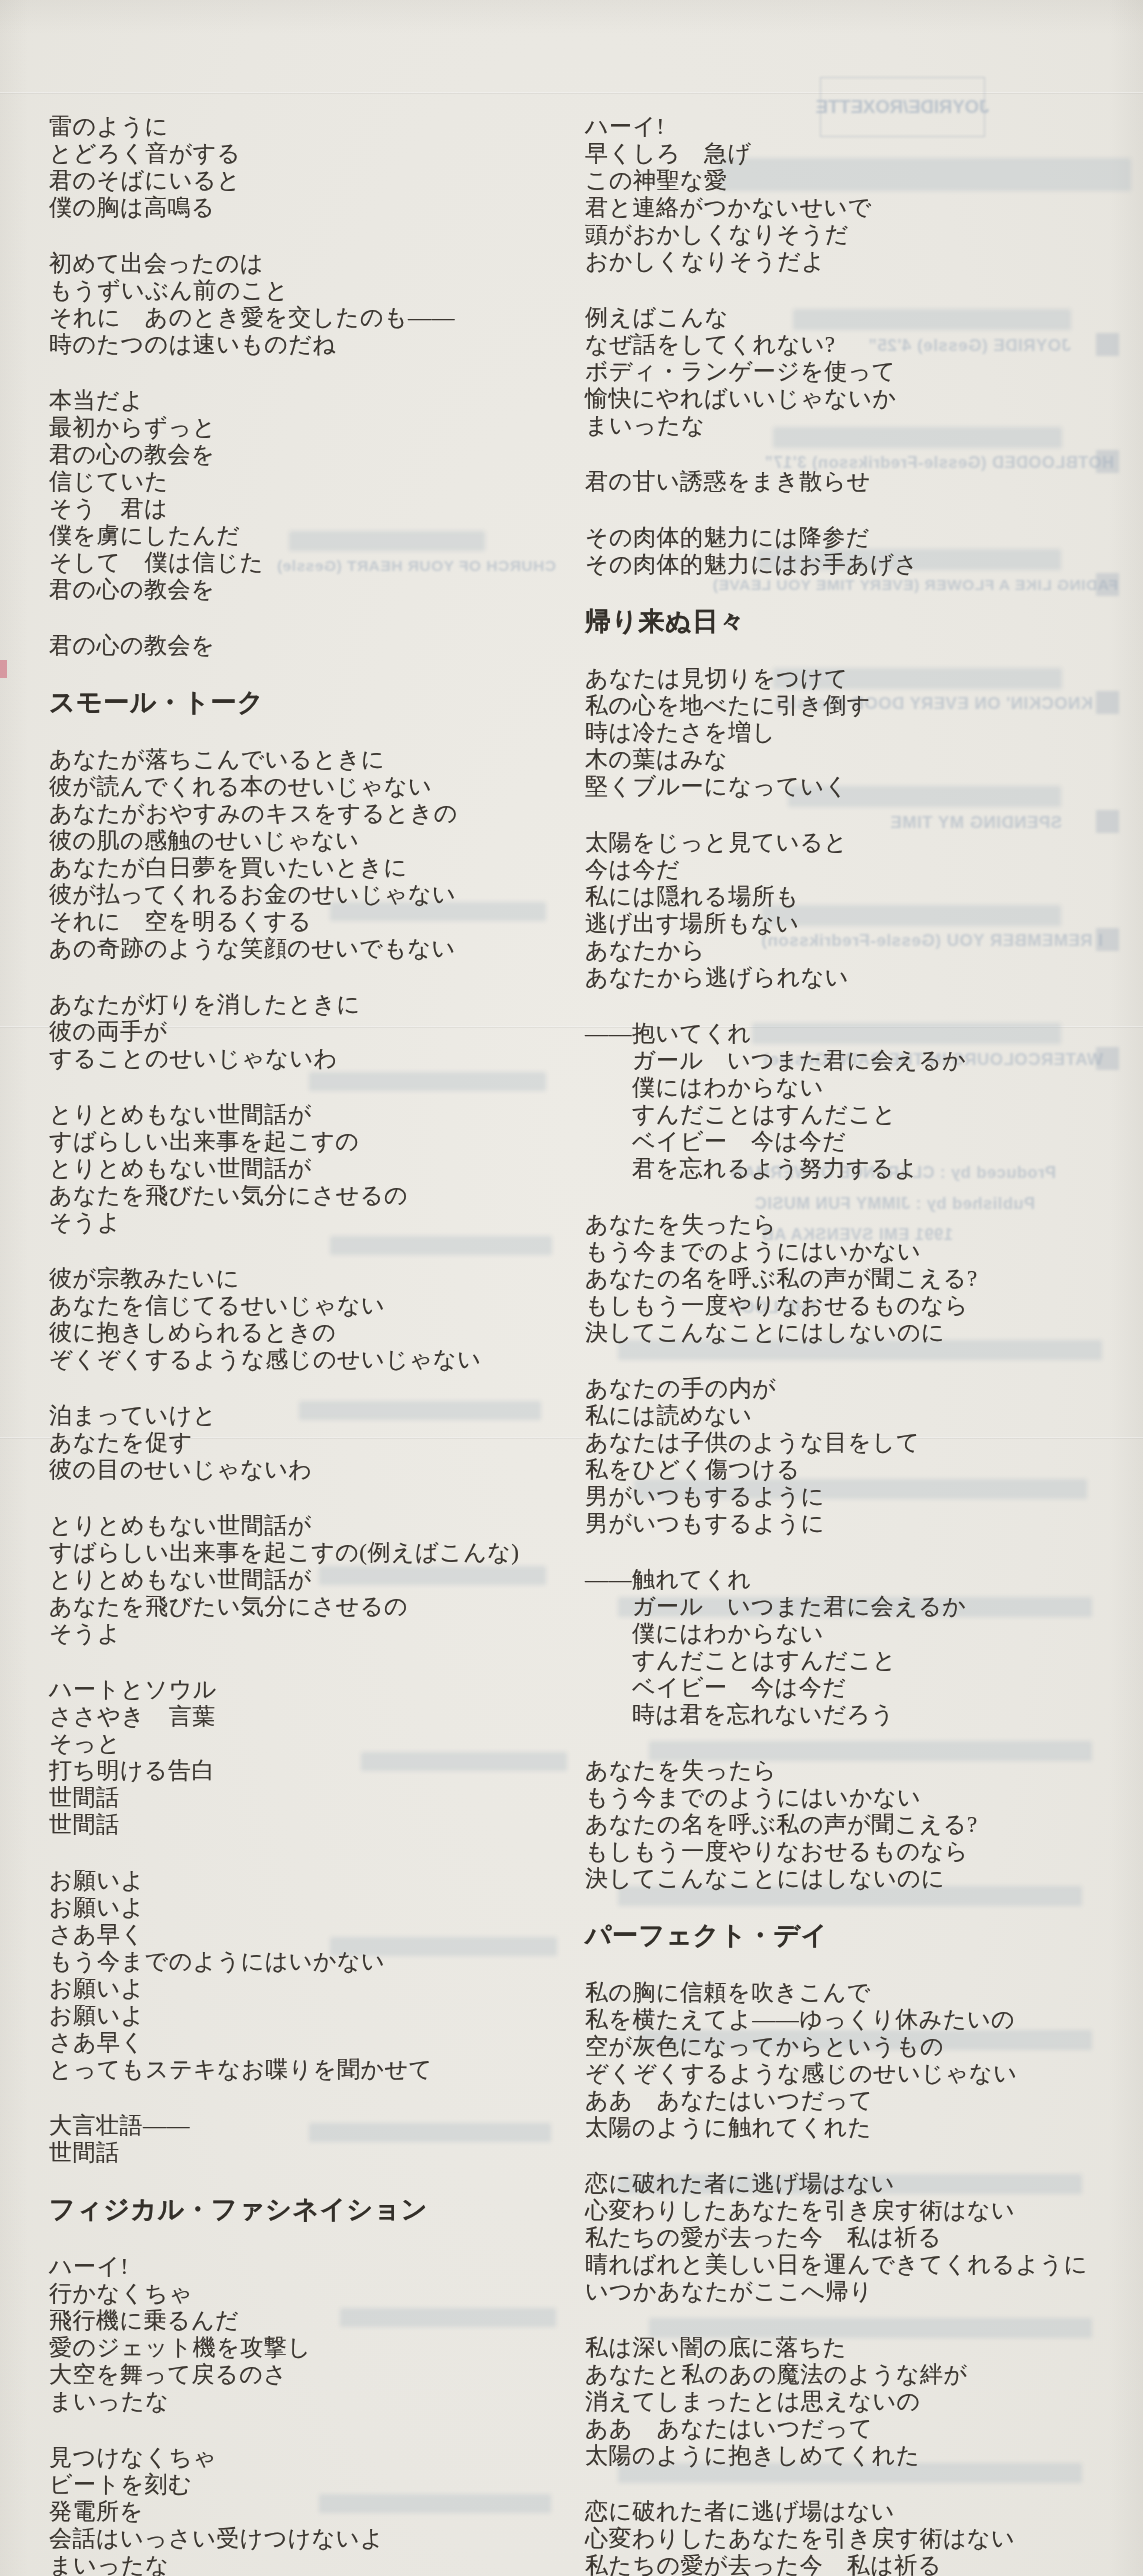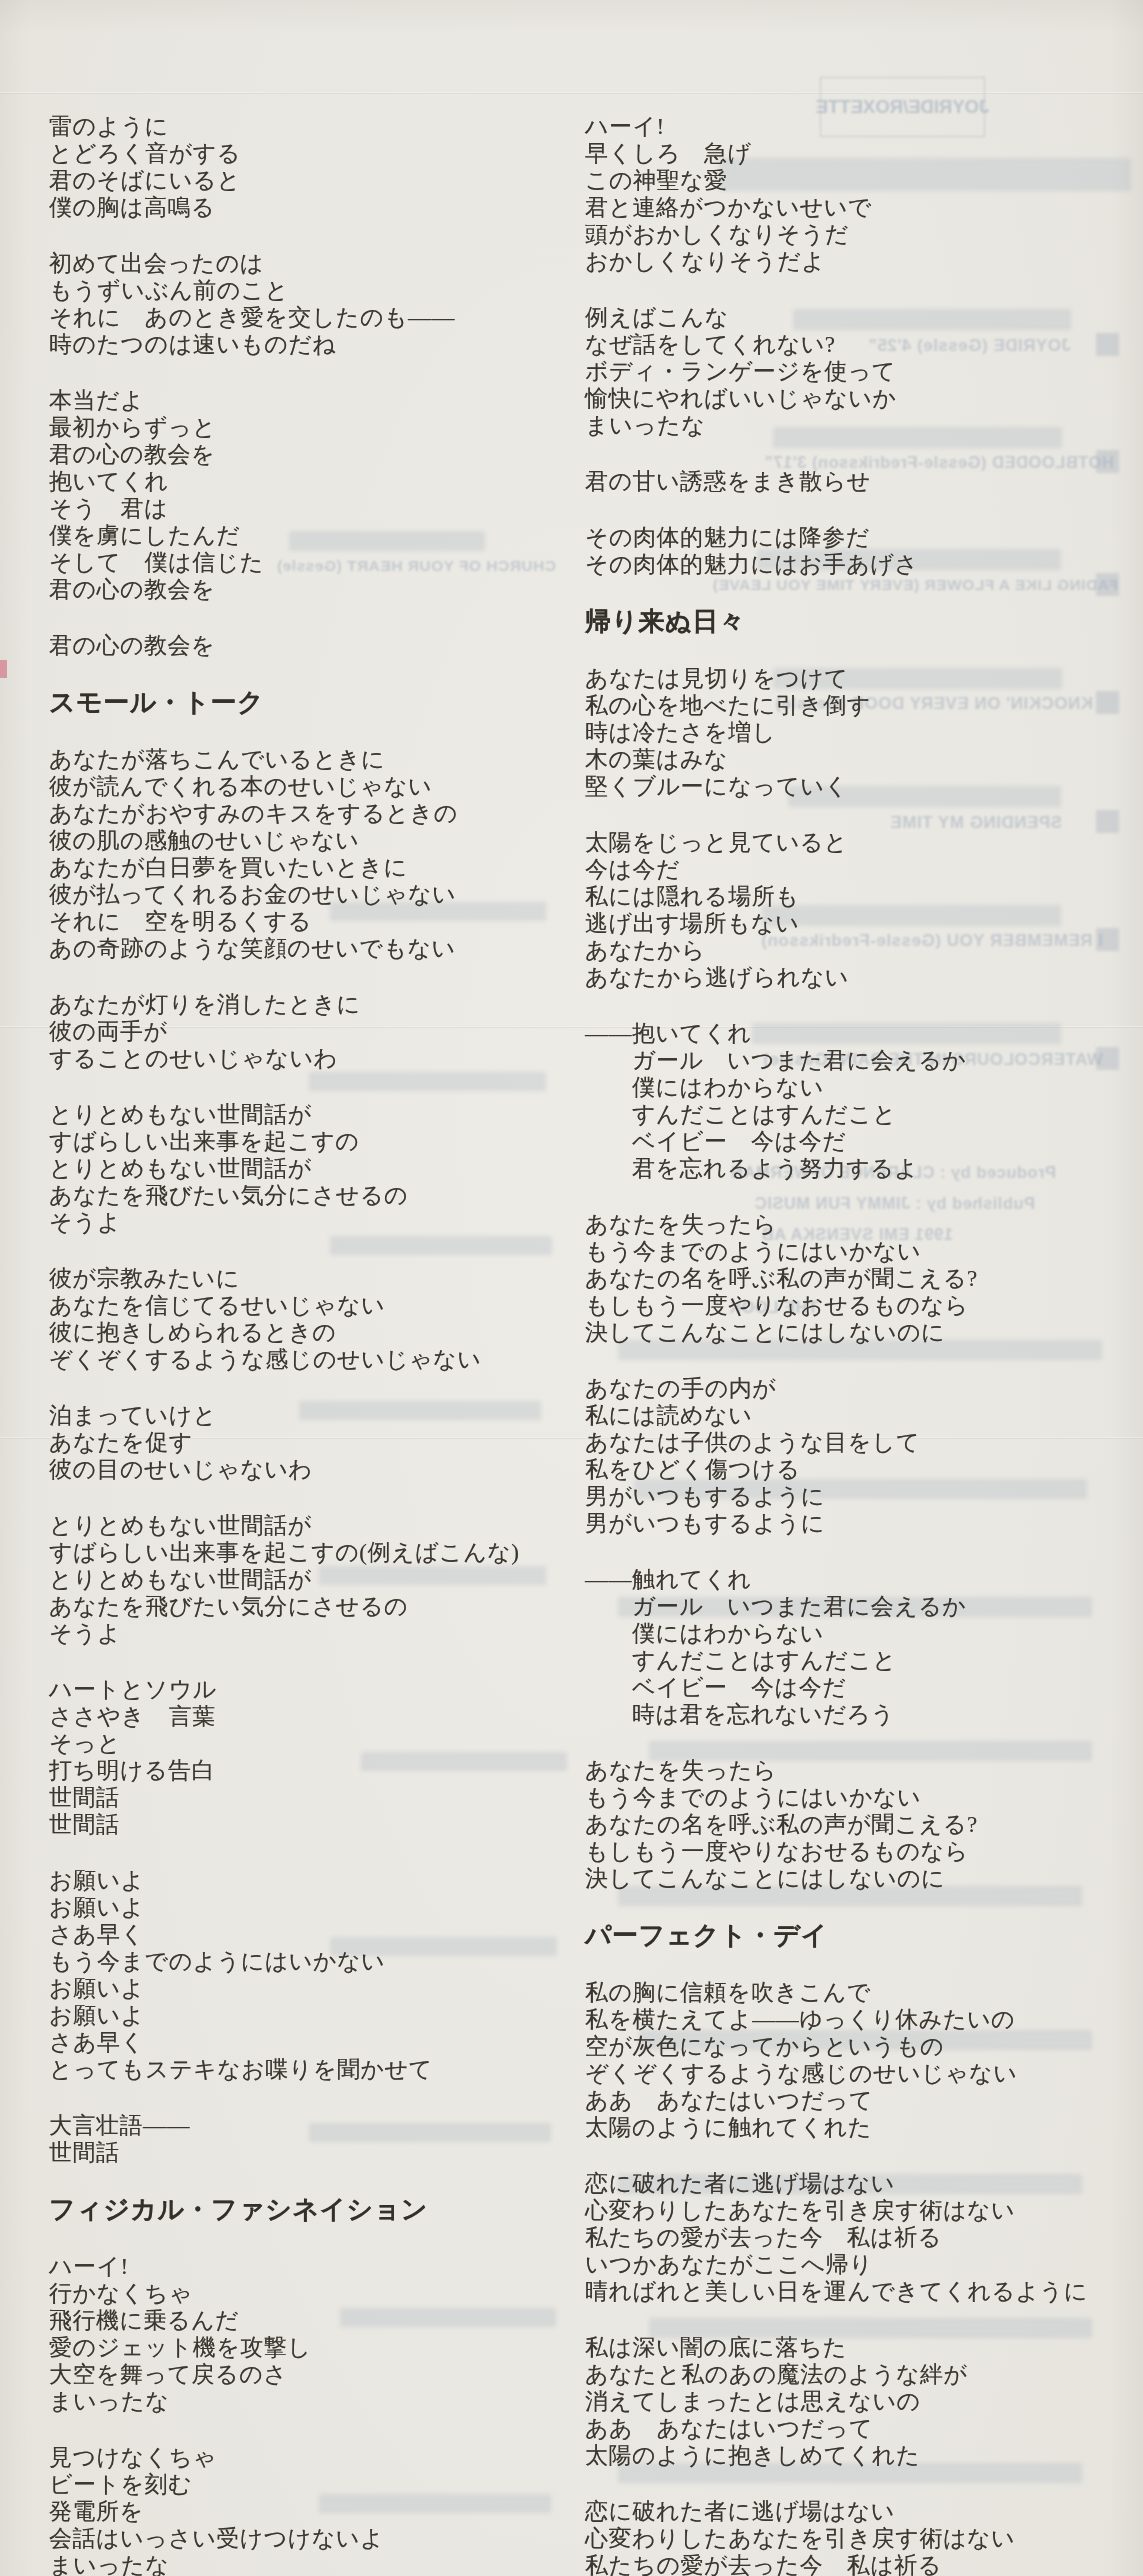--- a/index.html
+++ b/index.html
@@ -115,21 +115,21 @@
         <div class="stanza">
           <p class="line">初めて出会ったのは</p>
           <p class="line">もうずいぶん前のこと</p>
           <p class="line">それに　あのとき愛を交したのも――</p>
           <p class="line">時のたつのは速いものだね</p>
         </div>
         <div class="stanza">
           <p class="line">本当だよ</p>
           <p class="line">最初からずっと</p>
           <p class="line">君の心の教会を</p>
-          <p class="line">抱いてくれ</p>
+          <p class="line">信じていた</p>
           <p class="line">そう　君は</p>
           <p class="line">僕を虜にしたんだ</p>
           <p class="line">そして　僕は信じた</p>
           <p class="line">君の心の教会を</p>
         </div>
         <div class="stanza">
           <p class="line">君の心の教会を</p>
         </div>
         <h2 class="block-heading">スモール・トーク</h2>
         <div class="stanza">
@@ -294,22 +294,22 @@
           <p class="line">私を横たえてよ――ゆっくり休みたいの</p>
           <p class="line">空が灰色になってからというもの</p>
           <p class="line">ぞくぞくするような感じのせいじゃない</p>
           <p class="line">ああ　あなたはいつだって</p>
           <p class="line">太陽のように触れてくれた</p>
         </div>
         <div class="stanza">
           <p class="line">恋に破れた者に逃げ場はない</p>
           <p class="line">心変わりしたあなたを引き戻す術はない</p>
           <p class="line">私たちの愛が去った今　私は祈る</p>
+          <p class="line">晴ればれと美しい日を運んできてくれるように</p>
           <p class="line">いつかあなたがここへ帰り</p>
-          <p class="line">晴ればれと美しい日を運んできてくれるように</p>
         </div>
         <div class="stanza">
           <p class="line">私は深い闇の底に落ちた</p>
           <p class="line">あなたと私のあの魔法のような絆が</p>
           <p class="line">消えてしまったとは思えないの</p>
           <p class="line">ああ　あなたはいつだって</p>
           <p class="line">太陽のように抱きしめてくれた</p>
         </div>
         <div class="stanza">
           <p class="line">恋に破れた者に逃げ場はない</p>

